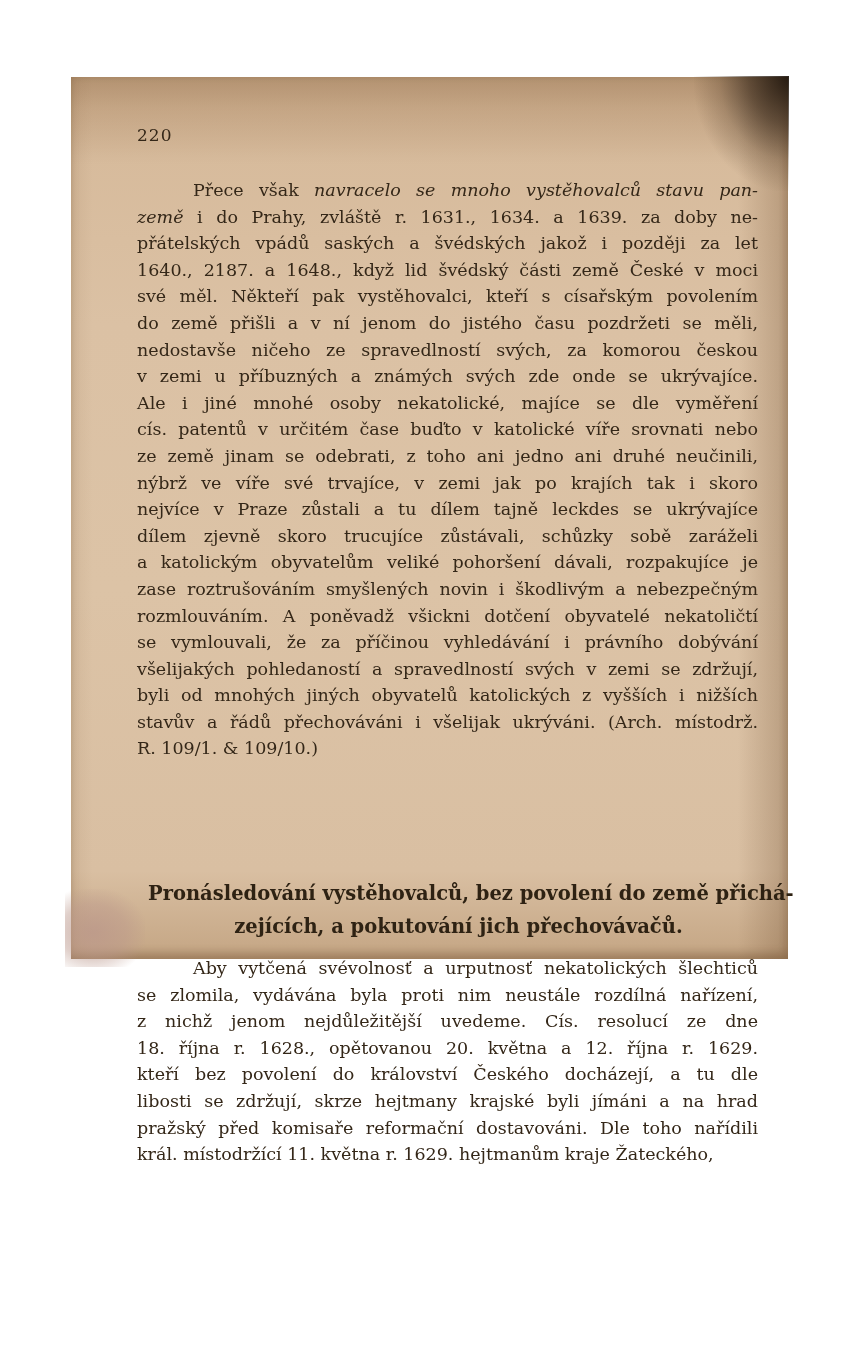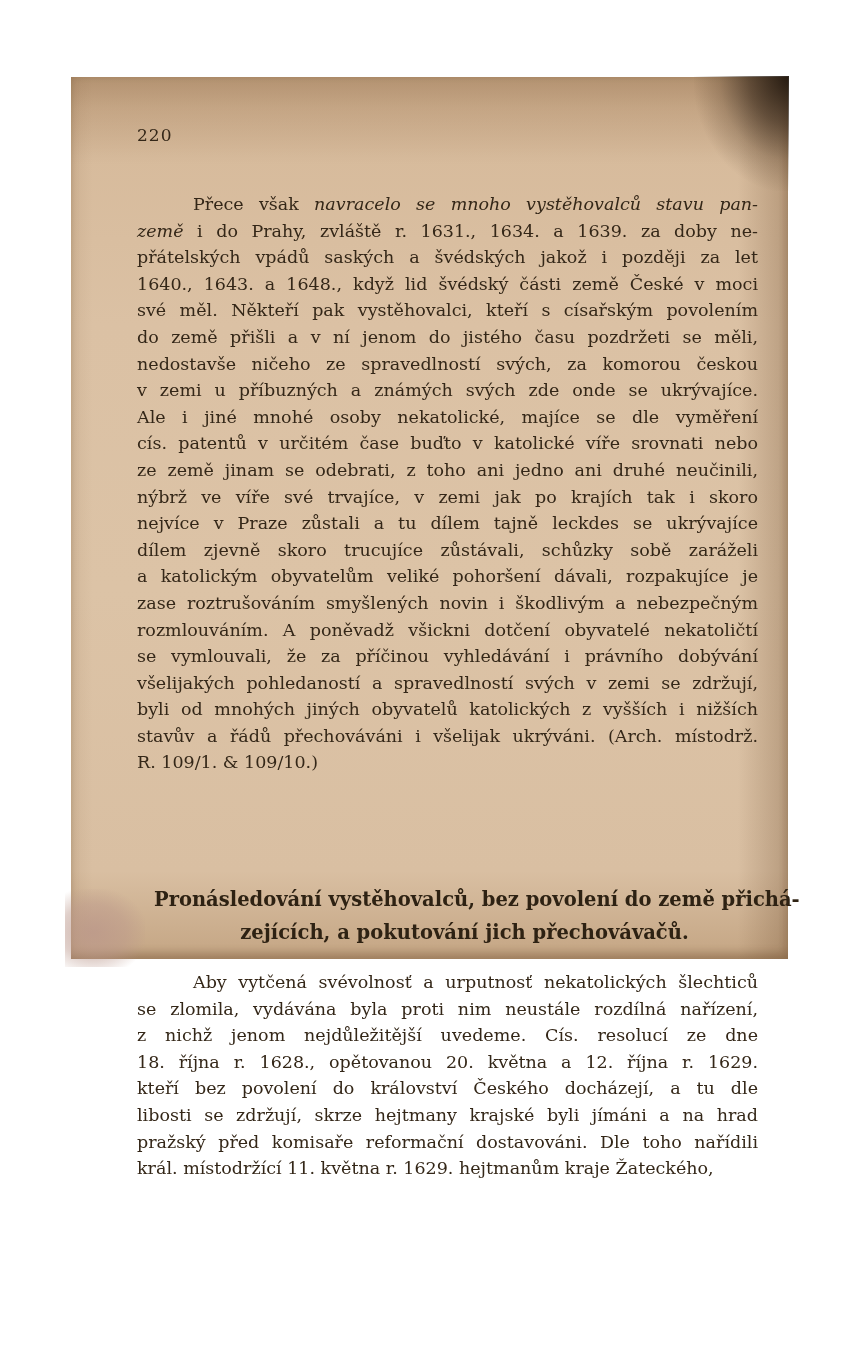--- a/index.html
+++ b/index.html
@@ -51,36 +51,35 @@
     letter-spacing: 1px;
     color: #342718;
   }
   .para {
     position: absolute;
     left: 66px;
     width: 621px;
     font-size: 17.5px;
     line-height: 26.6px;
     color: #342718;
-    margin-top: 14px;
   }
   .para-1 { top: 100px; }
   .para-2 { top: 878px; }
   .para .line {
     text-align: justify;
     text-align-last: justify;
   }
   .para .line:first-child { text-indent: 56px; }
   .para .line:last-child { text-align-last: left; }
   .it { font-style: italic; }
   .heading {
     position: absolute;
     left: 66px; top: 789px;
     width: 621px;
-    margin: 17px;
+    margin: 11px;
     font-size: 19.5px;
     font-weight: bold;
     line-height: 33px;
     color: #2e2213;
   }
   .heading .line {
     text-align: center;
     white-space: nowrap;
   }
 </style>
@@ -88,21 +87,21 @@
 <body>
 
 <div class="scan">
   <div class="corner-shadow"></div>
   <div class="thumb-blob"></div>
   <div class="page-number">220</div>
   <div class="para para-1" id="para1">
       <div class="line"><span>Přece však </span><span class="it">navracelo se mnoho vystěhovalců stavu pan-</span></div>
       <div class="line"><span class="it">země</span><span> i do Prahy, zvláště r. 1631., 1634. a 1639. za doby ne-</span></div>
       <div class="line"><span>přátelských vpádů saských a švédských jakož i později za let</span></div>
-      <div class="line"><span>1640., 1643. a 1648., když lid švédský části země České v moci</span></div>
+      <div class="line"><span>1640., 2187. a 1648., když lid švédský části země České v moci</span></div>
       <div class="line"><span>své měl. Někteří pak vystěhovalci, kteří s císařským povolením</span></div>
       <div class="line"><span>do země přišli a v ní jenom do jistého času pozdržeti se měli,</span></div>
       <div class="line"><span>nedostavše ničeho ze spravedlností svých, za komorou českou</span></div>
       <div class="line"><span>v zemi u příbuzných a známých svých zde onde se ukrývajíce.</span></div>
       <div class="line"><span>Ale i jiné mnohé osoby nekatolické, majíce se dle vyměření</span></div>
       <div class="line"><span>cís. patentů v určitém čase buďto v katolické víře srovnati nebo</span></div>
       <div class="line"><span>ze země jinam se odebrati, z toho ani jedno ani druhé neučinili,</span></div>
       <div class="line"><span>nýbrž ve víře své trvajíce, v zemi jak po krajích tak i skoro</span></div>
       <div class="line"><span>nejvíce v Praze zůstali a tu dílem tajně leckdes se ukrývajíce</span></div>
       <div class="line"><span>dílem zjevně skoro trucujíce zůstávali, schůzky sobě zaráželi</span></div>

